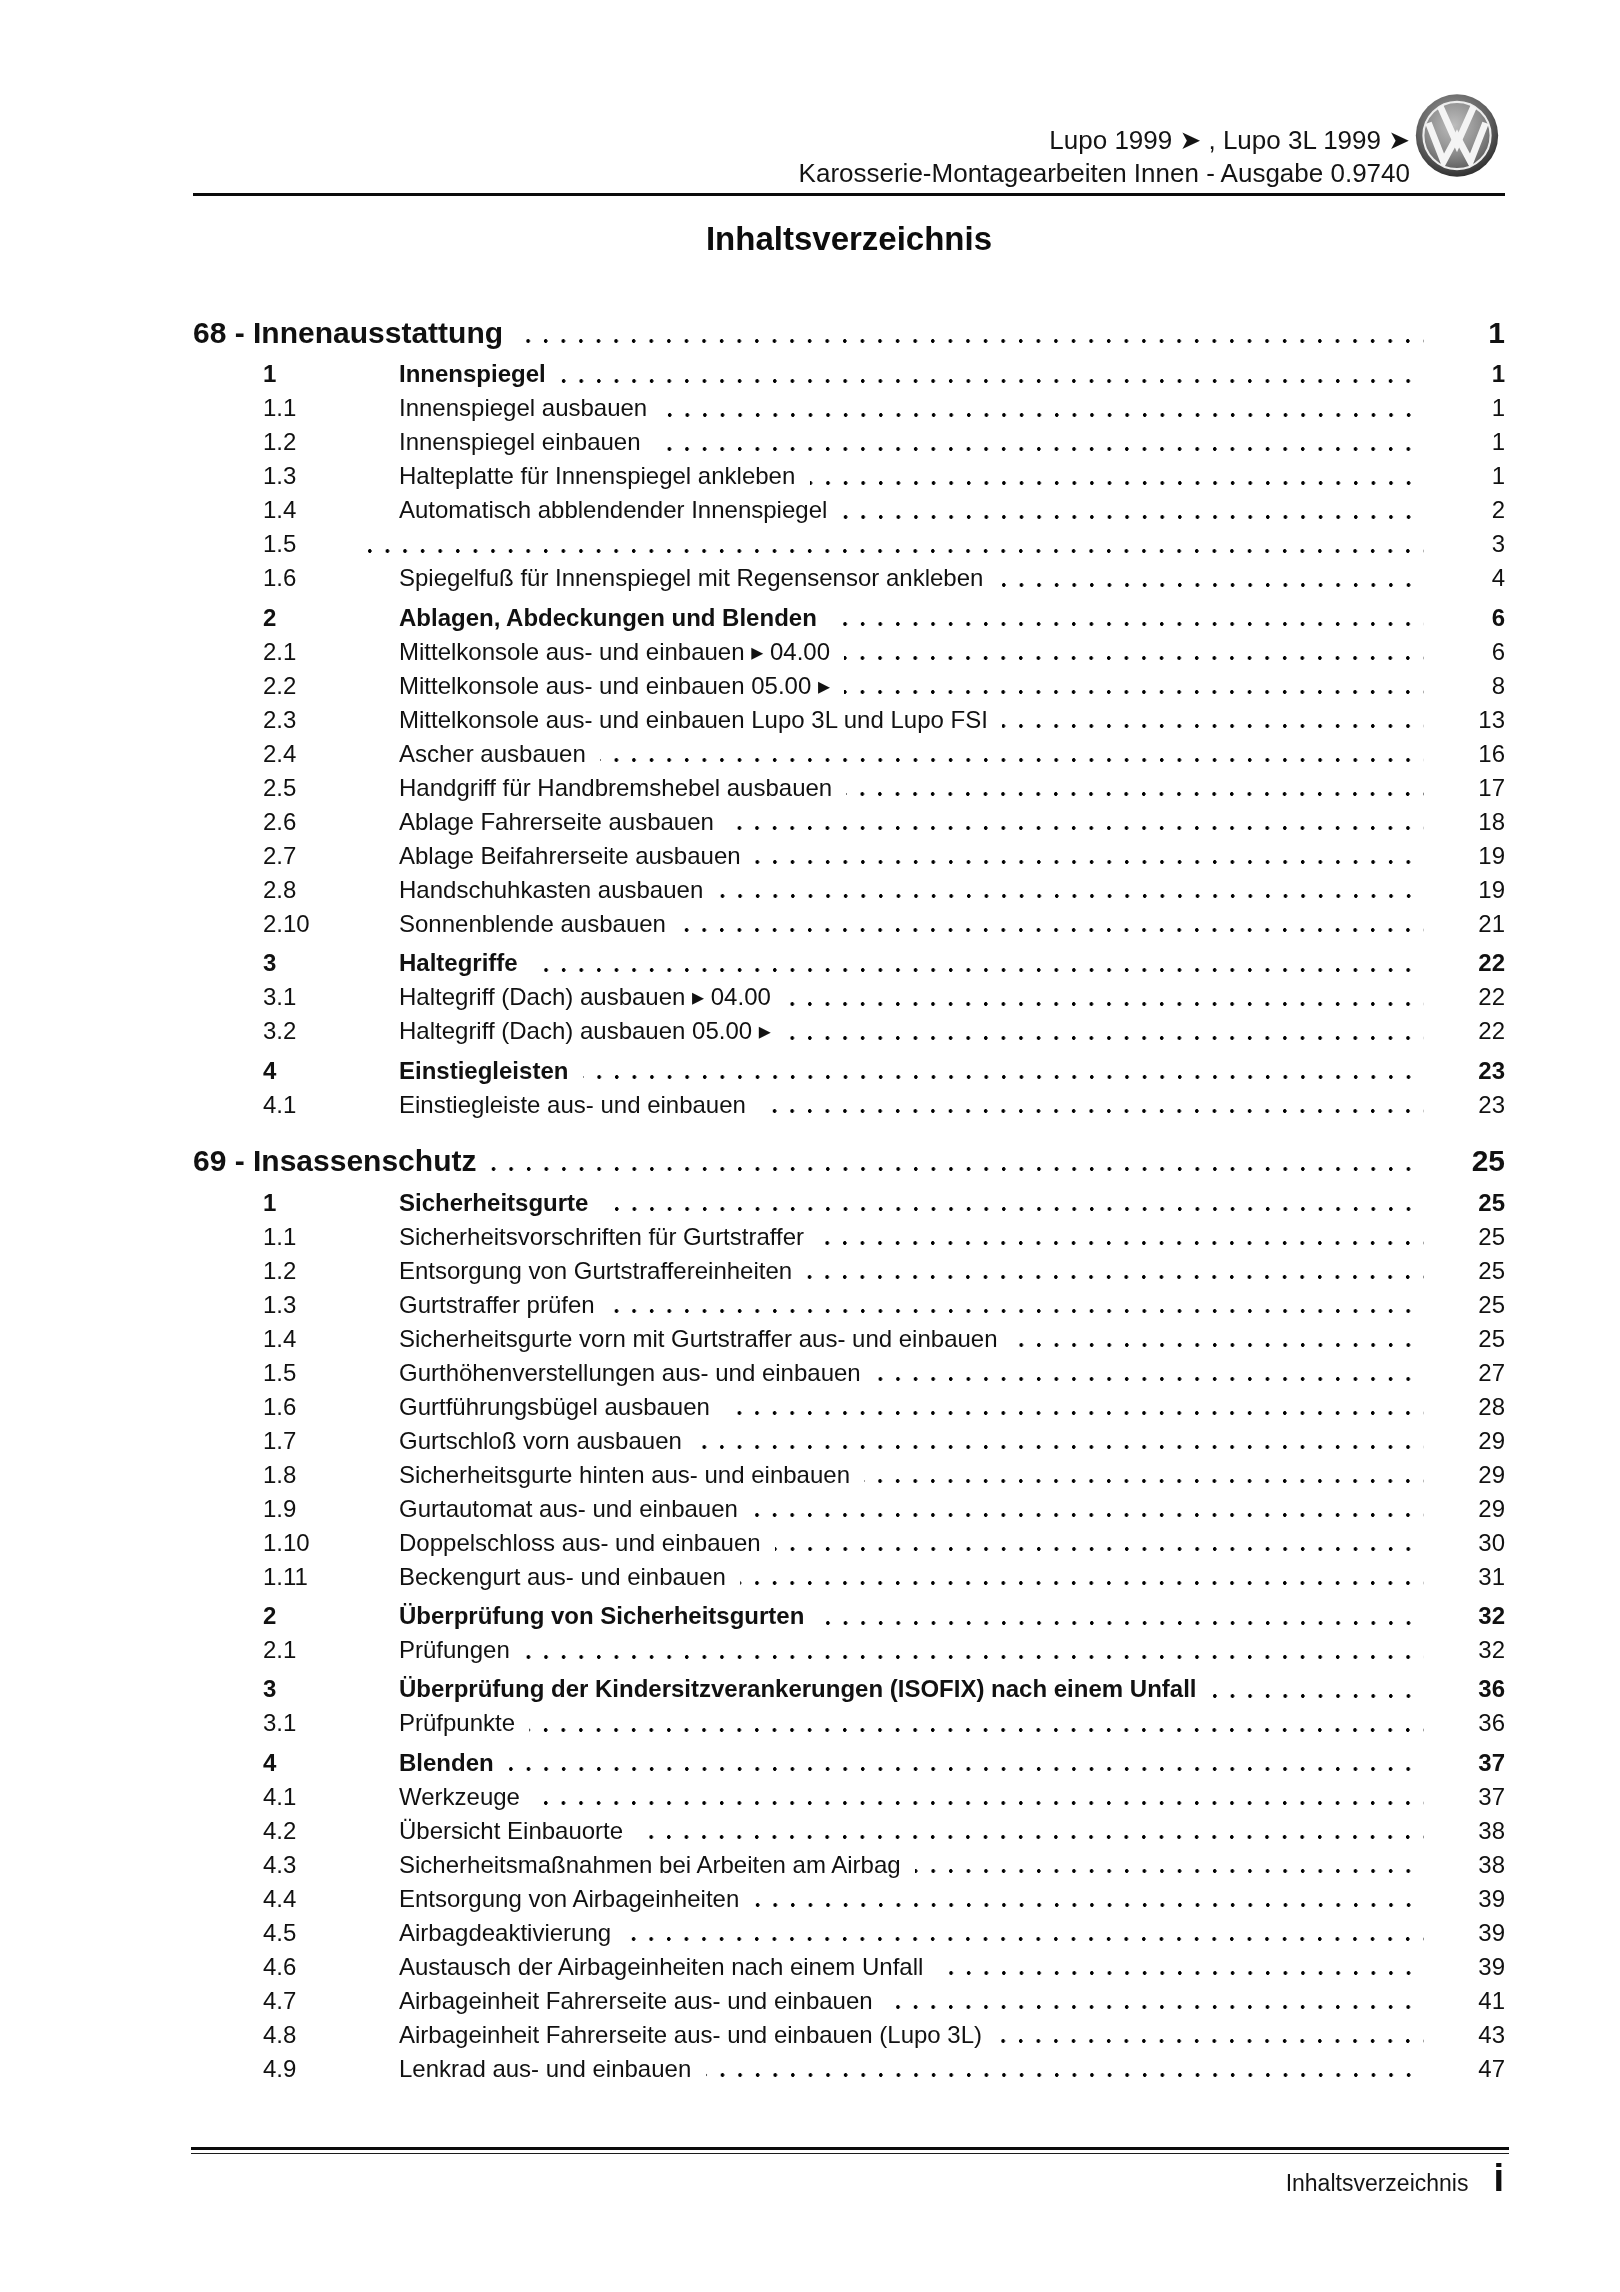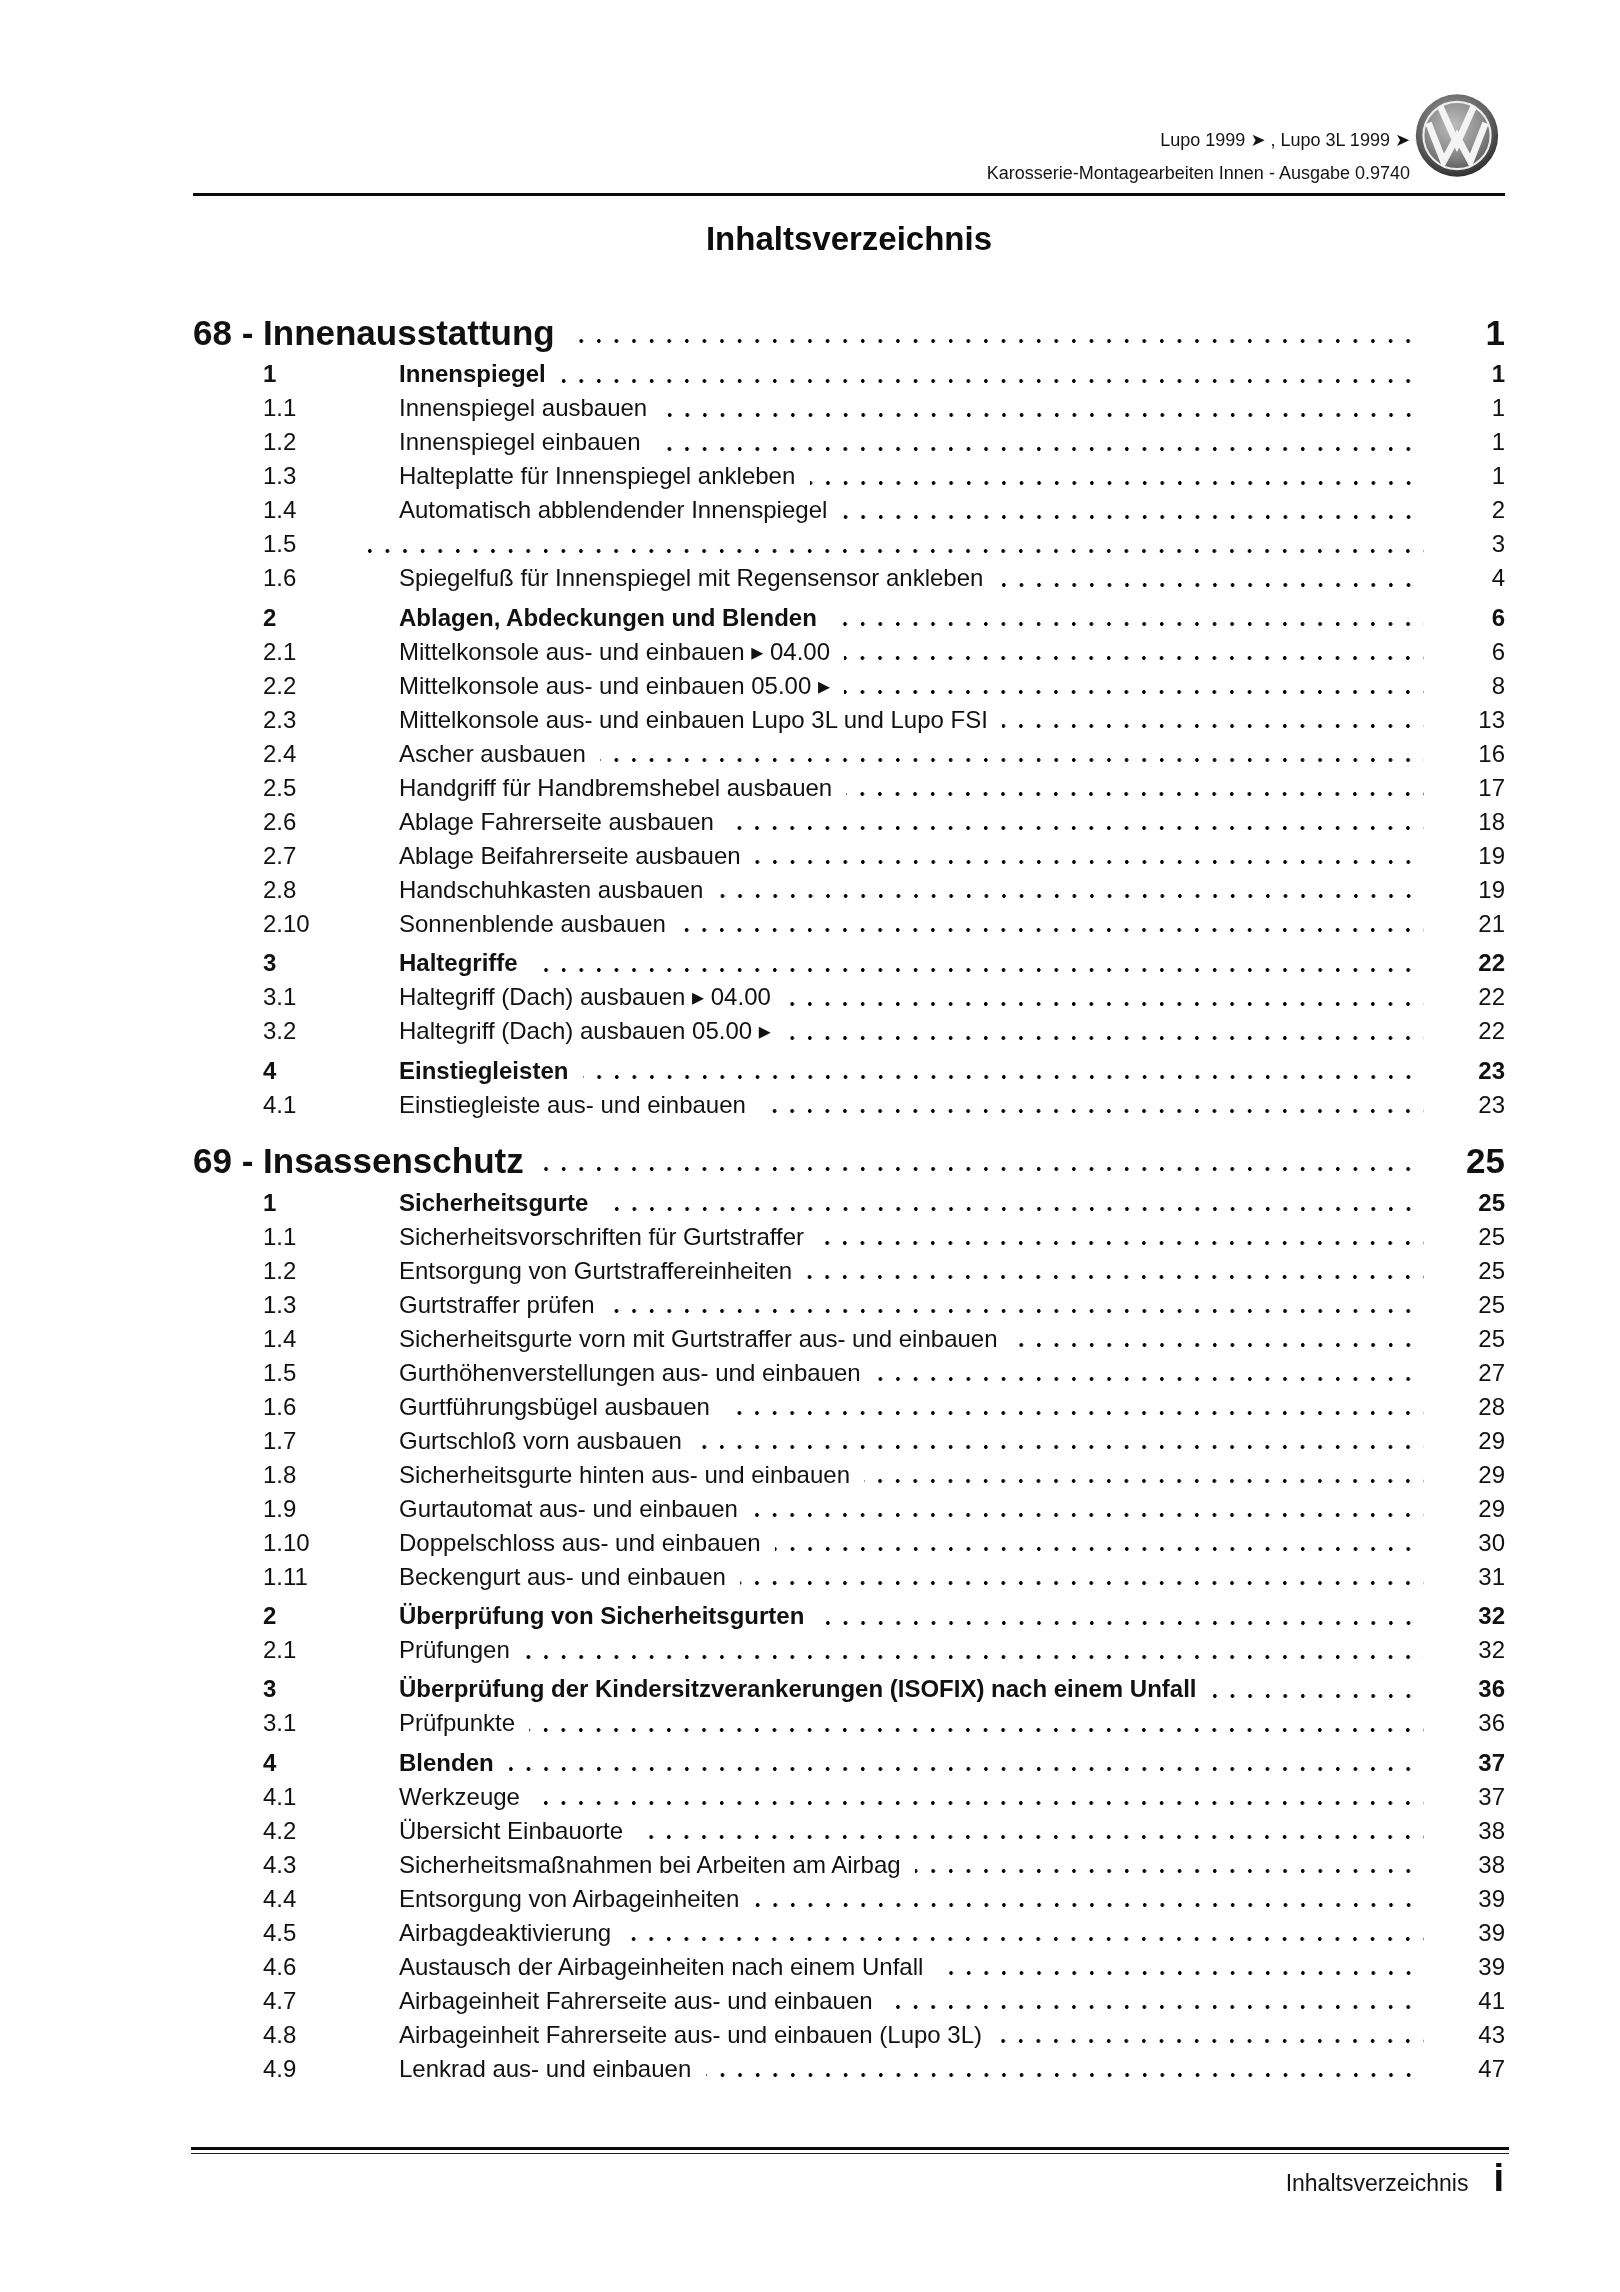--- a/index.html
+++ b/index.html
@@ -5,37 +5,37 @@
   html,body{margin:0;padding:0;}
   body{
     width:1620px;height:2293px;
     background:#ffffff;color:#111;
     font-family:"Liberation Sans","DejaVu Sans",sans-serif;
     position:relative;overflow:hidden;
     -webkit-font-smoothing:antialiased;
   }
   .doc-header{
     position:absolute;top:124px;right:210px;
-    text-align:right;font-size:18px;line-height:33px;color:#141414;
+    text-align:right;font-size:26px;line-height:33px;color:#141414;
     white-space:nowrap;
   }
   .vw-logo{position:absolute;left:1415px;top:90px;width:84px;height:91px;}
   .header-rule{
     position:absolute;left:193px;top:193px;width:1312px;height:2.7px;background:#0a0a0a;
   }
   .page-title{
     position:absolute;left:193px;top:220px;width:1312px;
     text-align:center;font-size:33px;font-weight:bold;color:#0d0d0d;
   }
   .toc{
     position:absolute;left:193px;top:313px;width:1312px;
   }
   .section-row{
     display:flex;align-items:flex-end;
-    font-size:35px;font-weight:bold;line-height:39px;height:39px;
+    font-size:30px;font-weight:bold;line-height:39px;height:39px;
     margin-top:19.7px;white-space:nowrap;
   }
   .section-row:first-child{margin-top:0;}
   .section-row.section-gap{}
   .row{
     display:flex;align-items:flex-end;
     font-size:24px;line-height:34px;height:34px;
     margin-left:70px;white-space:nowrap;
   }
   .row.main{font-weight:bold;margin-top:5.4px;}

